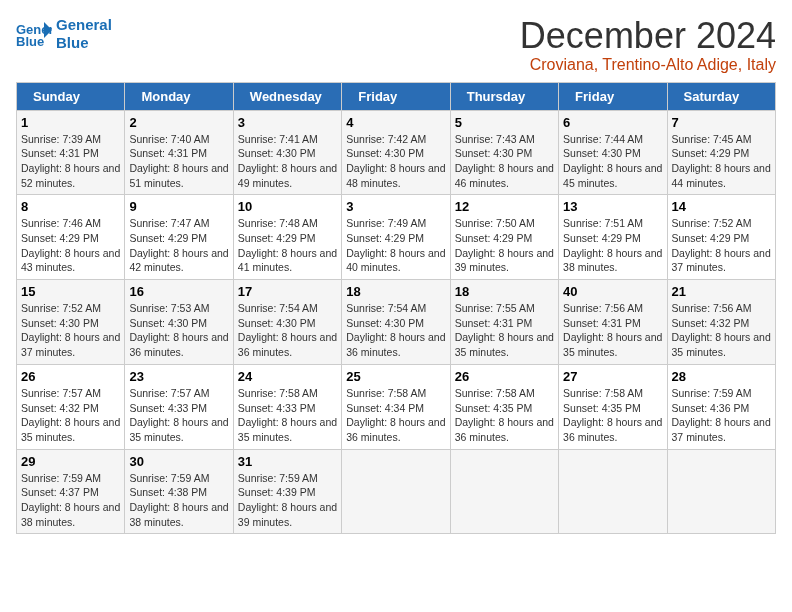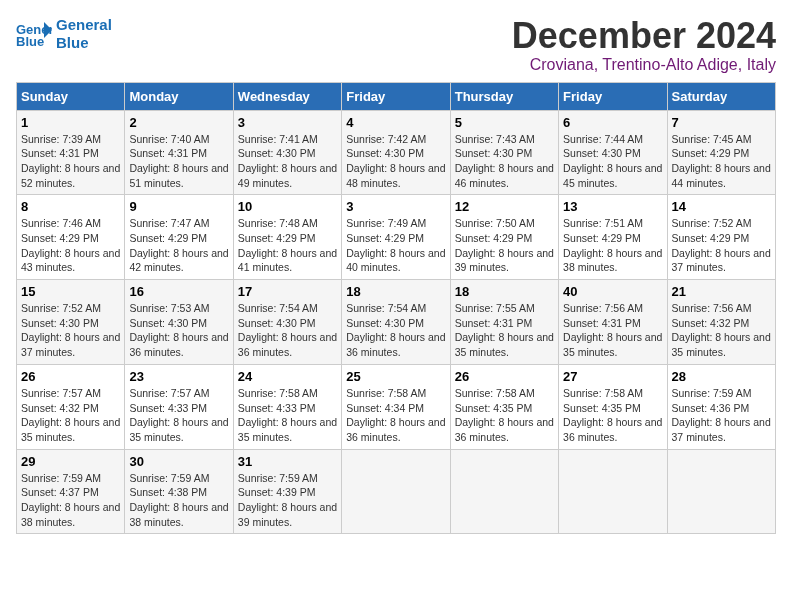--- a/index.html
+++ b/index.html
@@ -23,37 +23,37 @@
     }
     .logo-icon {
       width: 36px;
       height: 28px;
     }
     .title-area {
       text-align: right;
     }
     .month-title {
       font-size: 36px;
-      font-weight: bold;
+      font-weight: normal;
       color: #333;
       line-height: 1.1;
     }
     .location-title {
       font-size: 16px;
-      color: #701a75;
+      color: #c2410c;
     }
     table {
       width: 100%;
       border-collapse: collapse;
       font-size: 11px;
     }
     thead tr th {
       background-color: #2a6db5;
       color: #fff;
-      padding: 6px 4px;
+      padding: 6px 16px;
       text-align: left;
       font-size: 13px;
       font-weight: bold;
       border: 1px solid #ccc;
     }
     tbody tr td {
       border: 1px solid #ccc;
       padding: 4px 4px;
       vertical-align: top;
       background-color: #fff;

